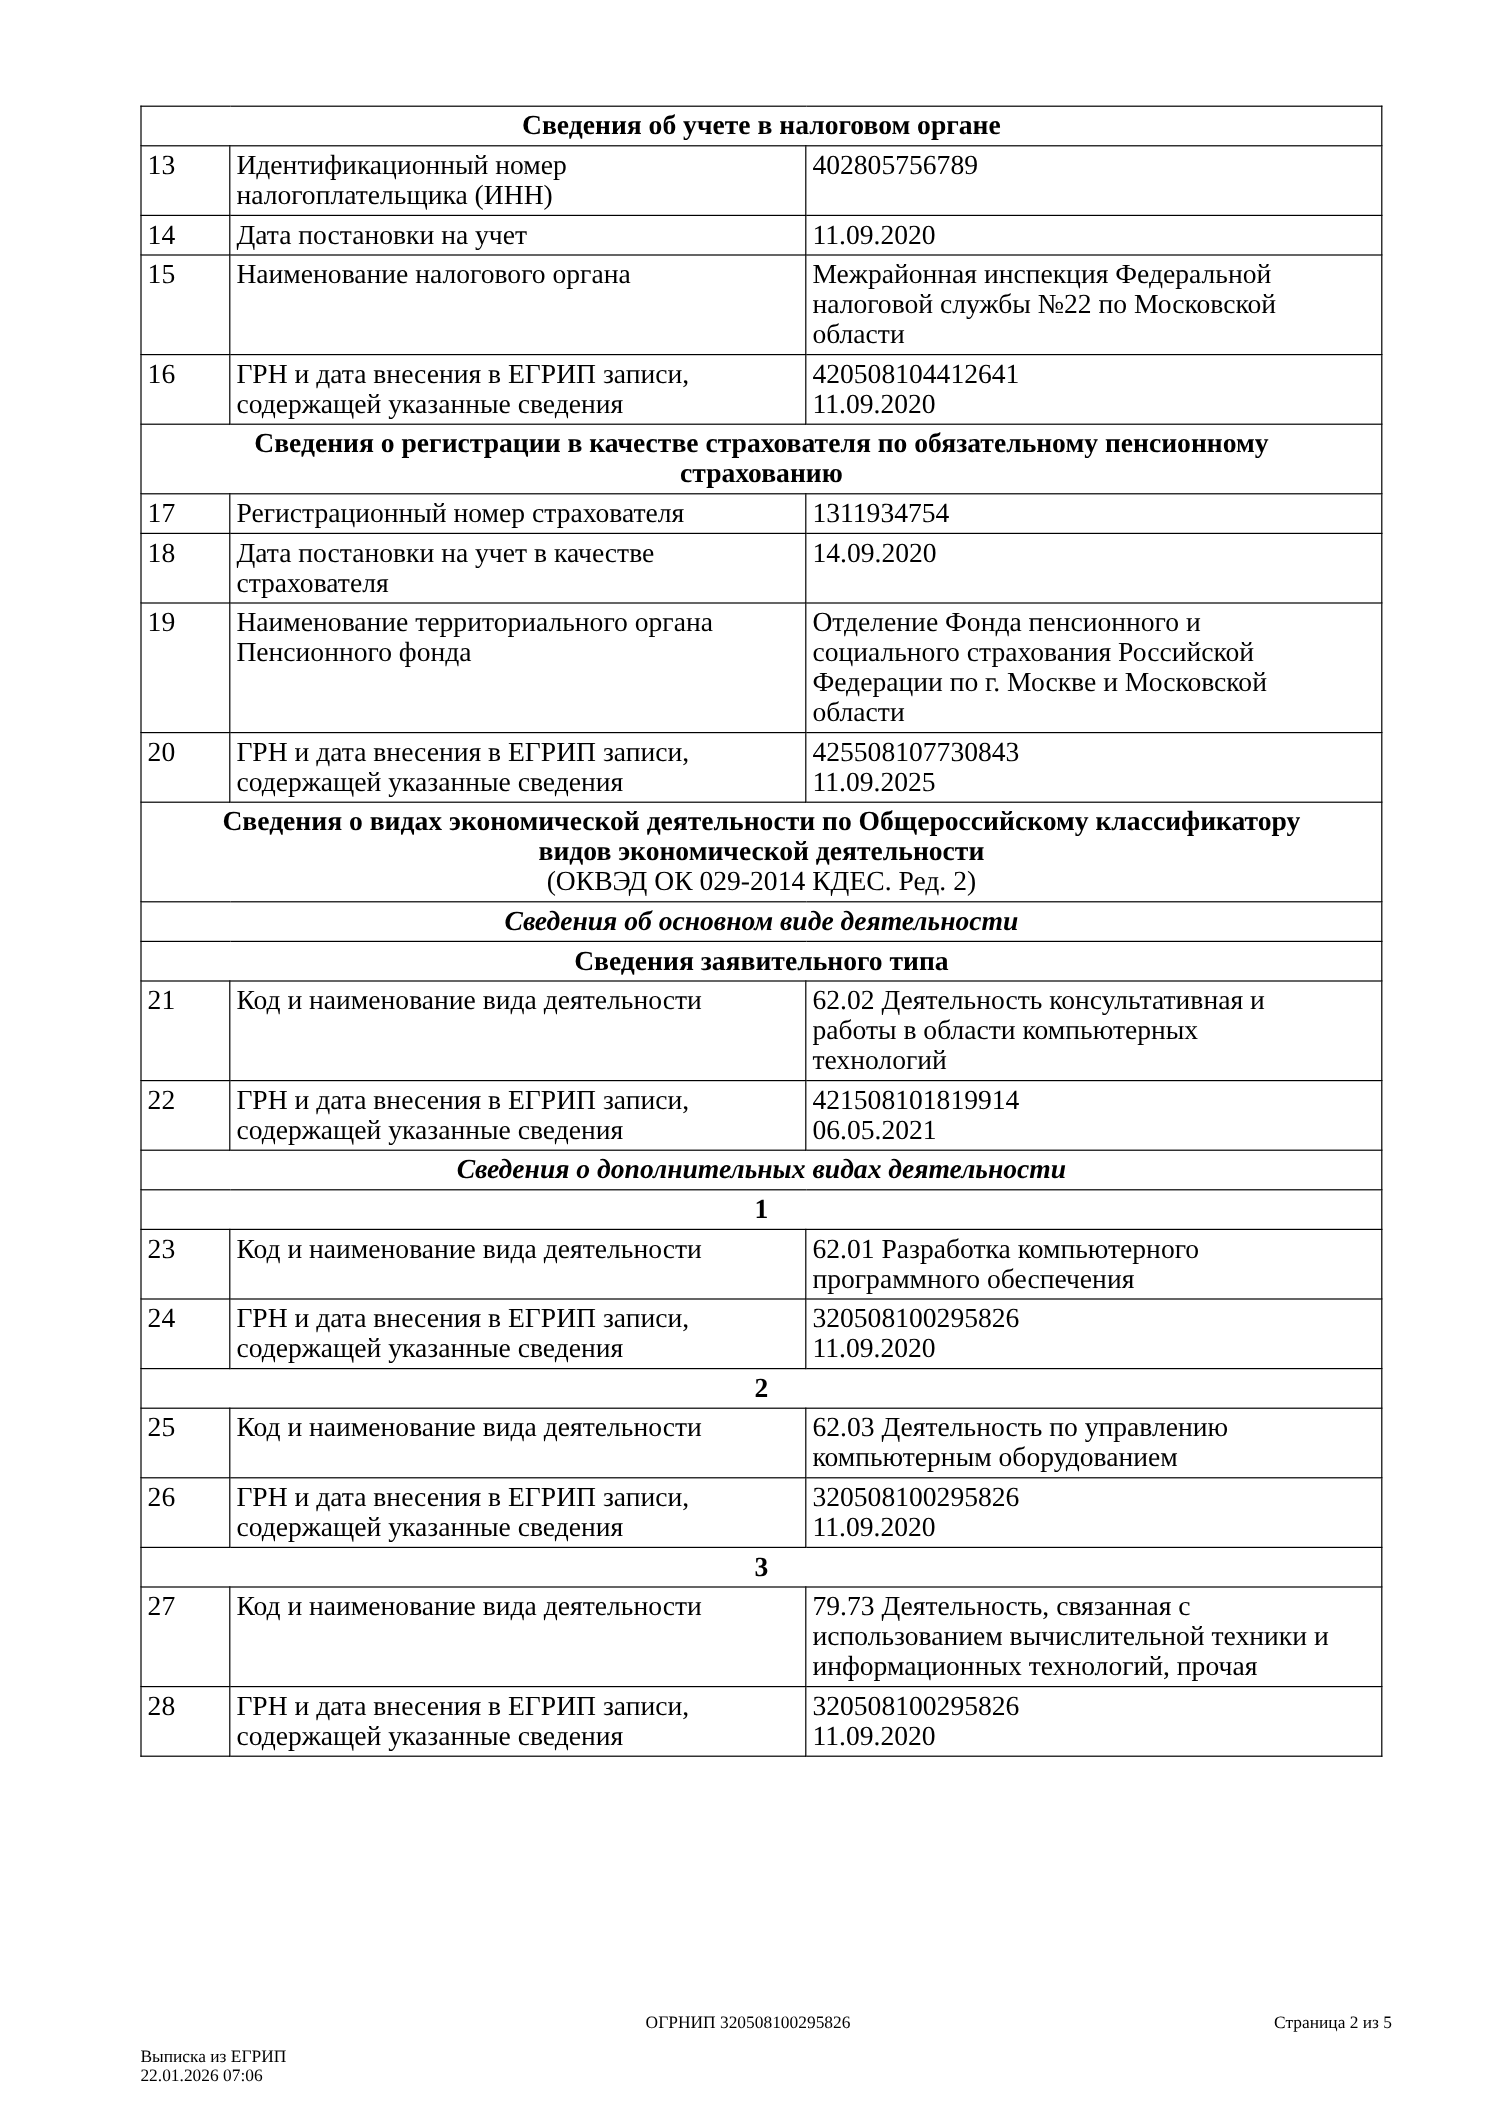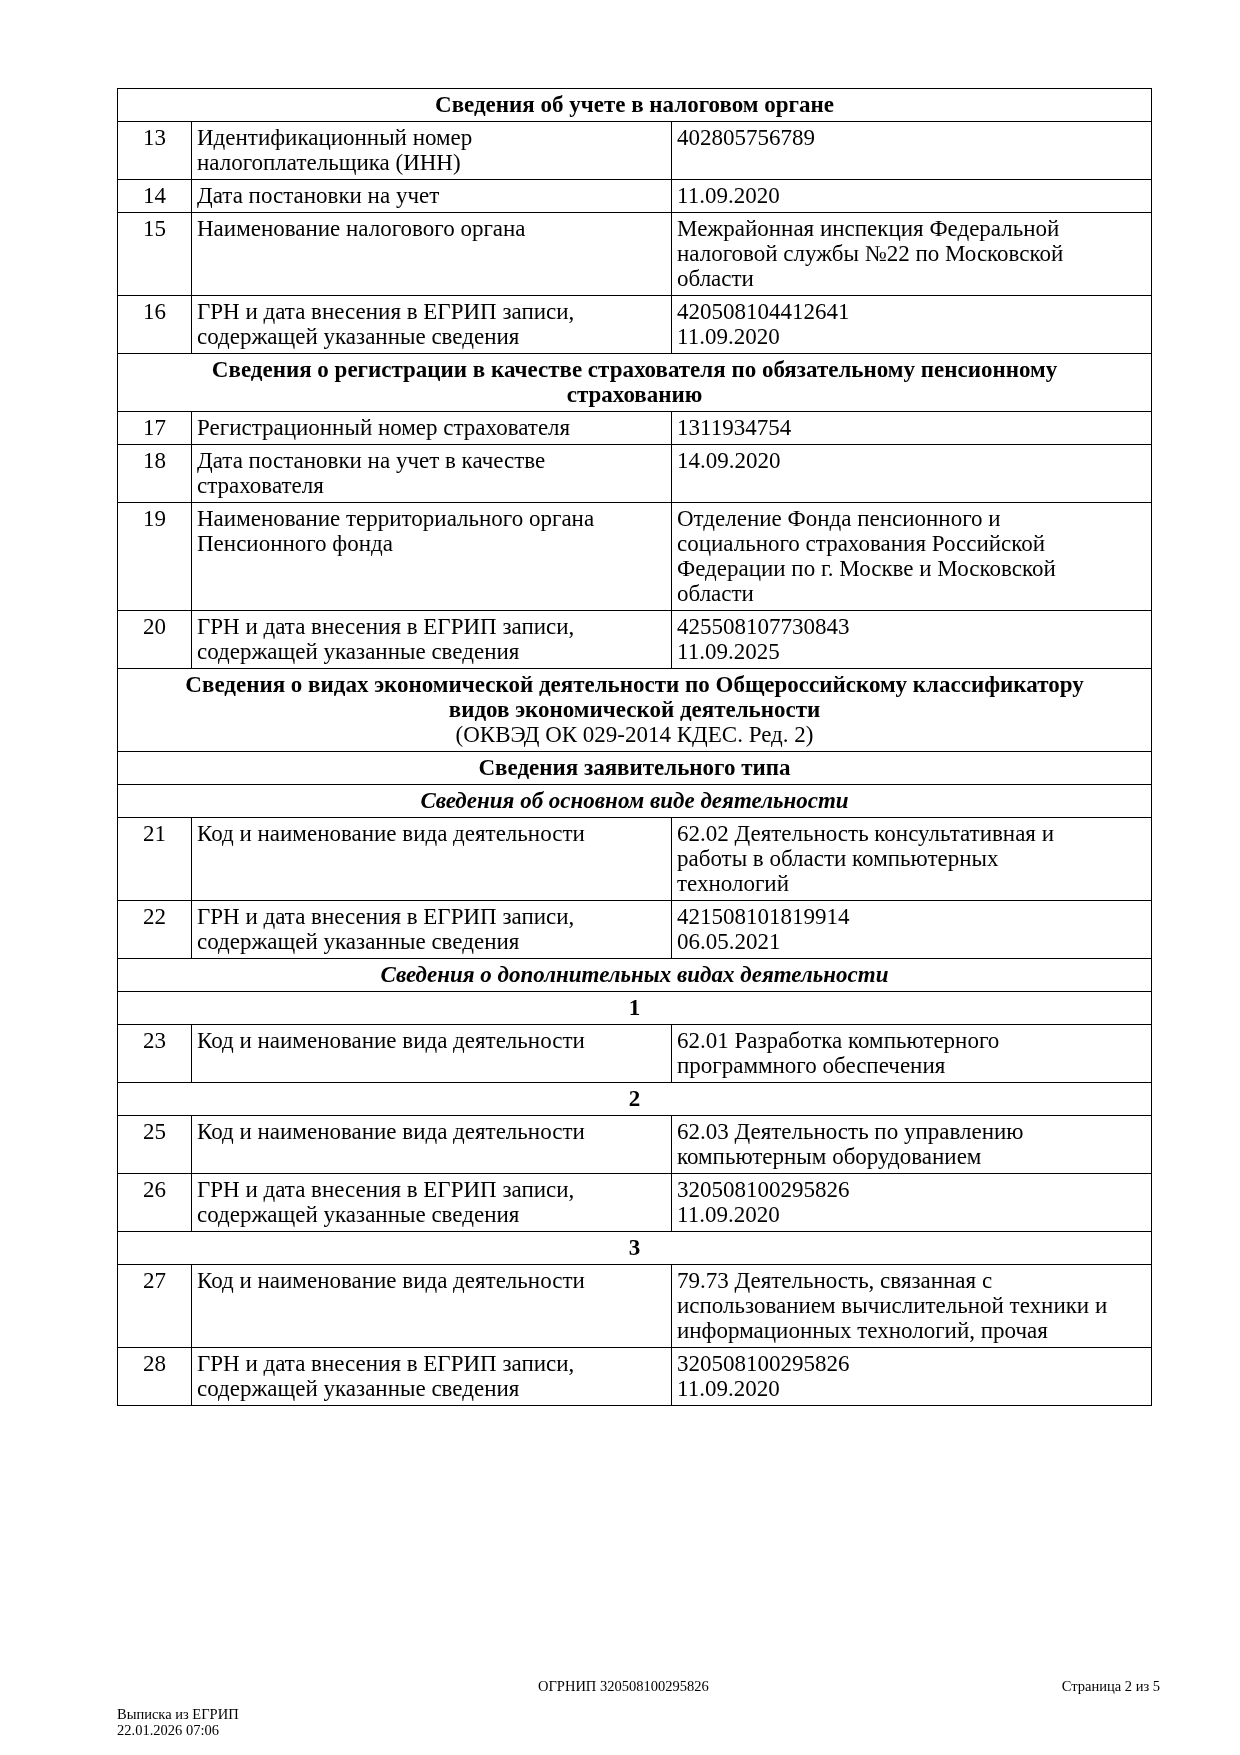--- a/index.html
+++ b/index.html
@@ -3,21 +3,21 @@
   <meta charset="utf-8">
   <style>
     html, body { margin: 0; padding: 0; background: #ffffff; }
     body { width: 1240px; height: 1755px; position: relative; overflow: hidden;
            font-family: "Liberation Serif", "DejaVu Serif", serif; color: #000; }
     .page { position: absolute; left: 0; top: 0; width: 1240px; height: 1755px; }
     table.egrip { position: absolute; left: 117px; top: 88px; width: 1034px;
                   border-collapse: collapse; table-layout: fixed; }
     table.egrip td { border: 1.5px solid #000; vertical-align: top;
                      font-size: 23px; line-height: 25px; padding: 3px 5px 4px 5px; }
-    td.num { text-align: center; }
+    td.num { text-align: left; }
     td.section { text-align: center; font-weight: bold; padding-top: 3px; padding-bottom: 4px; }
     td.sub-italic { text-align: center; font-weight: bold; font-style: italic; }
     td.italic-note { text-align: center; font-style: italic; }
     td.group-num { text-align: center; font-weight: bold; }
     .sec-note { font-weight: normal; display: block; }
     .line { display: block; }
     .footer { position: absolute; top: 1706px; font-size: 14.5px; line-height: 16px; }
     .footer-left { left: 117px; }
     .footer-center { left: 538px; top: 1678px; text-align: center; }
     .footer-right { right: 80px; top: 1678px; }
@@ -129,27 +129,27 @@
           </td>
         </tr>
         <tr>
           <td colspan="3" class="section">
             <span class="line">Сведения о видах экономической деятельности по Общероссийскому классификатору</span>
             <span class="line">видов экономической деятельности</span>
             <span class="sec-note">(ОКВЭД ОК 029-2014 КДЕС. Ред. 2)</span>
           </td>
         </tr>
         <tr>
-          <td colspan="3" class="section">
-            <span class="line">Сведения заявительного типа</span>
-          </td>
-        </tr>
-        <tr>
           <td colspan="3" class="sub-italic">
             <span class="line">Сведения об основном виде деятельности</span>
+          </td>
+        </tr>
+        <tr>
+          <td colspan="3" class="section">
+            <span class="line">Сведения заявительного типа</span>
           </td>
         </tr>
         <tr>
           <td class="num">21</td>
           <td>
             <span class="line">Код и наименование вида деятельности</span>
           </td>
           <td>
             <span class="line">62.02 Деятельность консультативная и</span>
             <span class="line">работы в области компьютерных</span>
@@ -178,20 +178,31 @@
           </td>
         </tr>
         <tr>
           <td class="num">23</td>
           <td>
             <span class="line">Код и наименование вида деятельности</span>
           </td>
           <td>
             <span class="line">62.01 Разработка компьютерного</span>
             <span class="line">программного обеспечения</span>
+          </td>
+        </tr>
+        <tr>
+          <td class="num">24</td>
+          <td>
+            <span class="line">ГРН и дата внесения в ЕГРИП записи,</span>
+            <span class="line">содержащей указанные сведения</span>
+          </td>
+          <td>
+            <span class="line">320508100295826</span>
+            <span class="line">11.09.2020</span>
           </td>
         </tr>
         <tr>
           <td colspan="3" class="group-num">
             <span class="line">2</span>
           </td>
         </tr>
         <tr>
           <td class="num">25</td>
           <td>

